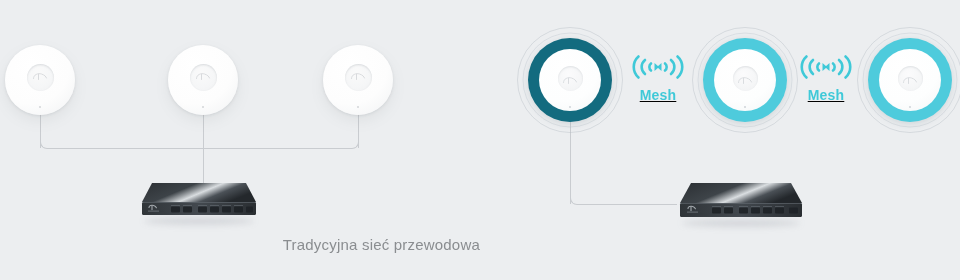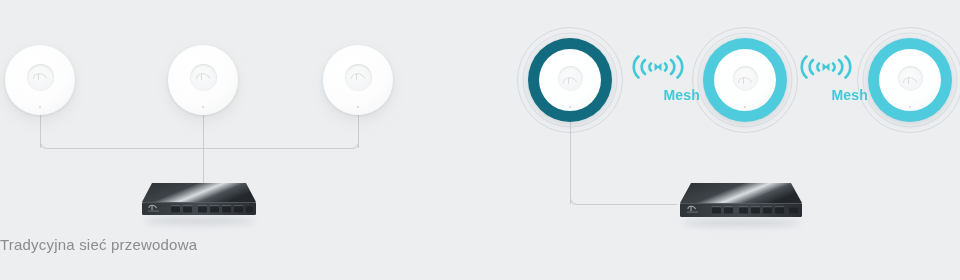--- a/index.html
+++ b/index.html
@@ -24,21 +24,21 @@
     top: 0;
     height: 280px;
   }
   .panel-wired  { left: 0;     width: 480px; }
   .panel-mesh   { left: 480px; width: 480px; }
 
   
   .caption {
     position: absolute;
     width: 100%;
-    text-align: left;
+    text-align: right;
     white-space: nowrap;
   }
   .caption-wired {
     top: 236px;
     font-size: 15px;
     color: #8a8d90;
     letter-spacing: .2px;
   }
   .caption-mesh {
     top: 234px;
@@ -149,21 +149,22 @@
     margin-left: -1px;
     border-radius: 50%;
     background: #cfd4d8;
     z-index: 3;
   }
 
   
   .mesh-link {
     position: absolute;
     width: 84px;
-    text-align: right;
+    text-align: center;
+    text-decoration: underline;
   }
   .mesh-icon { display: block; margin: 0 auto; }
   .mesh-label {
     display: block;
     margin-top: 5px;
     font-size: 14px;
     font-weight: bold;
     color: #3fc9d8;
     letter-spacing: .2px;
   }

